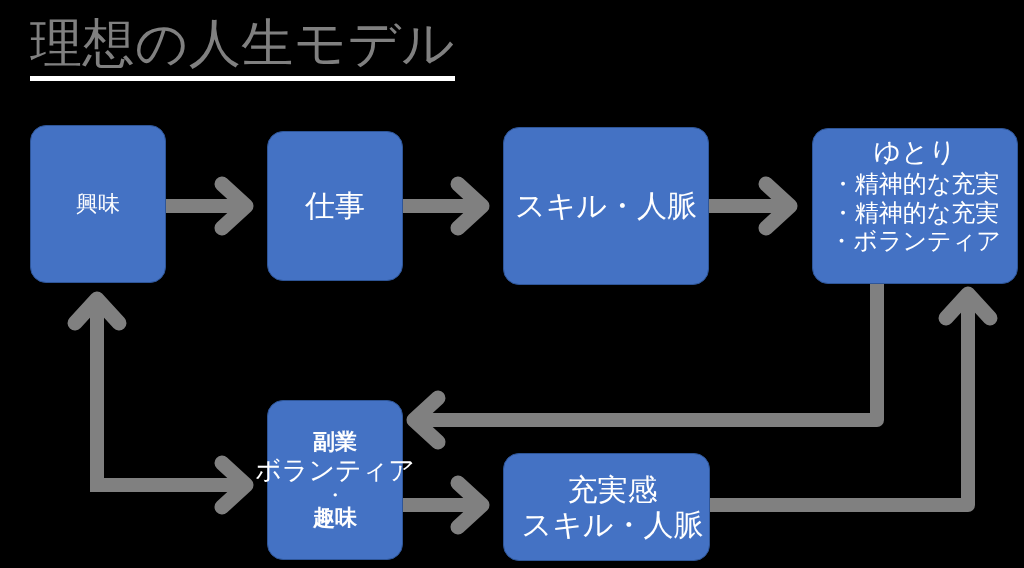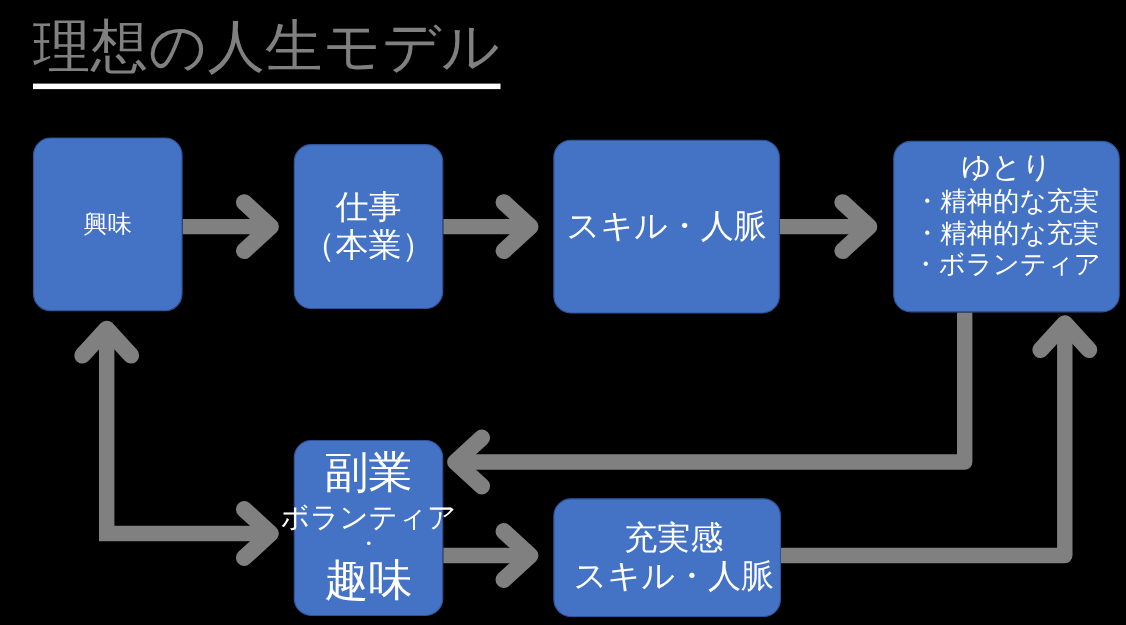--- a/index.html
+++ b/index.html
@@ -54,21 +54,21 @@
   #node-skill   { left: 503px; top: 127px; width: 206px; height: 158px; font-size: 30px; }
   #node-yutori  { left: 812px; top: 128px; width: 206px; height: 156px; }
   #node-fukugyo { left: 267px; top: 400px; width: 136px; height: 160px; }
   #node-jujitsu { left: 503px; top: 453px; width: 207px; height: 108px; font-size: 30px; padding-left: 12px; }
 
   #node-yutori { justify-content: flex-start; padding-top: 8px; }
   .yutori-title { font-size: 27px; margin-bottom: 1px; }
   .yutori-bullet { font-size: 24px; line-height: 1.2; }
 
   #node-fukugyo { justify-content: center; }
-  .fuku-main { font-size: 40px; }
+  .fuku-main { font-size: 22px; font-weight: bold; }
   .fuku-sub  { font-size: 26px; }
   .fuku-dot  { font-size: 20px; line-height: 1.0; }
 
   
   .arrow-svg {
     position: absolute;
     left: 0;
     top: 0;
     width: 1024px;
     height: 568px;
@@ -127,21 +127,20 @@
   </svg>
 
   <div id="title">理想の人生モデル</div>
 
   <div class="node" id="node-kyomi">
     <span class="ln">興味</span>
   </div>
 
   <div class="node" id="node-shigoto">
     <span class="ln">仕事</span>
-    <span class="ln">（本業）</span>
   </div>
 
   <div class="node" id="node-skill">
     <span class="ln">スキル・人脈</span>
   </div>
 
   <div class="node" id="node-yutori">
     <span class="ln yutori-title">ゆとり</span>
     <span class="ln yutori-bullet">・精神的な充実</span>
     <span class="ln yutori-bullet">・精神的な充実</span>

